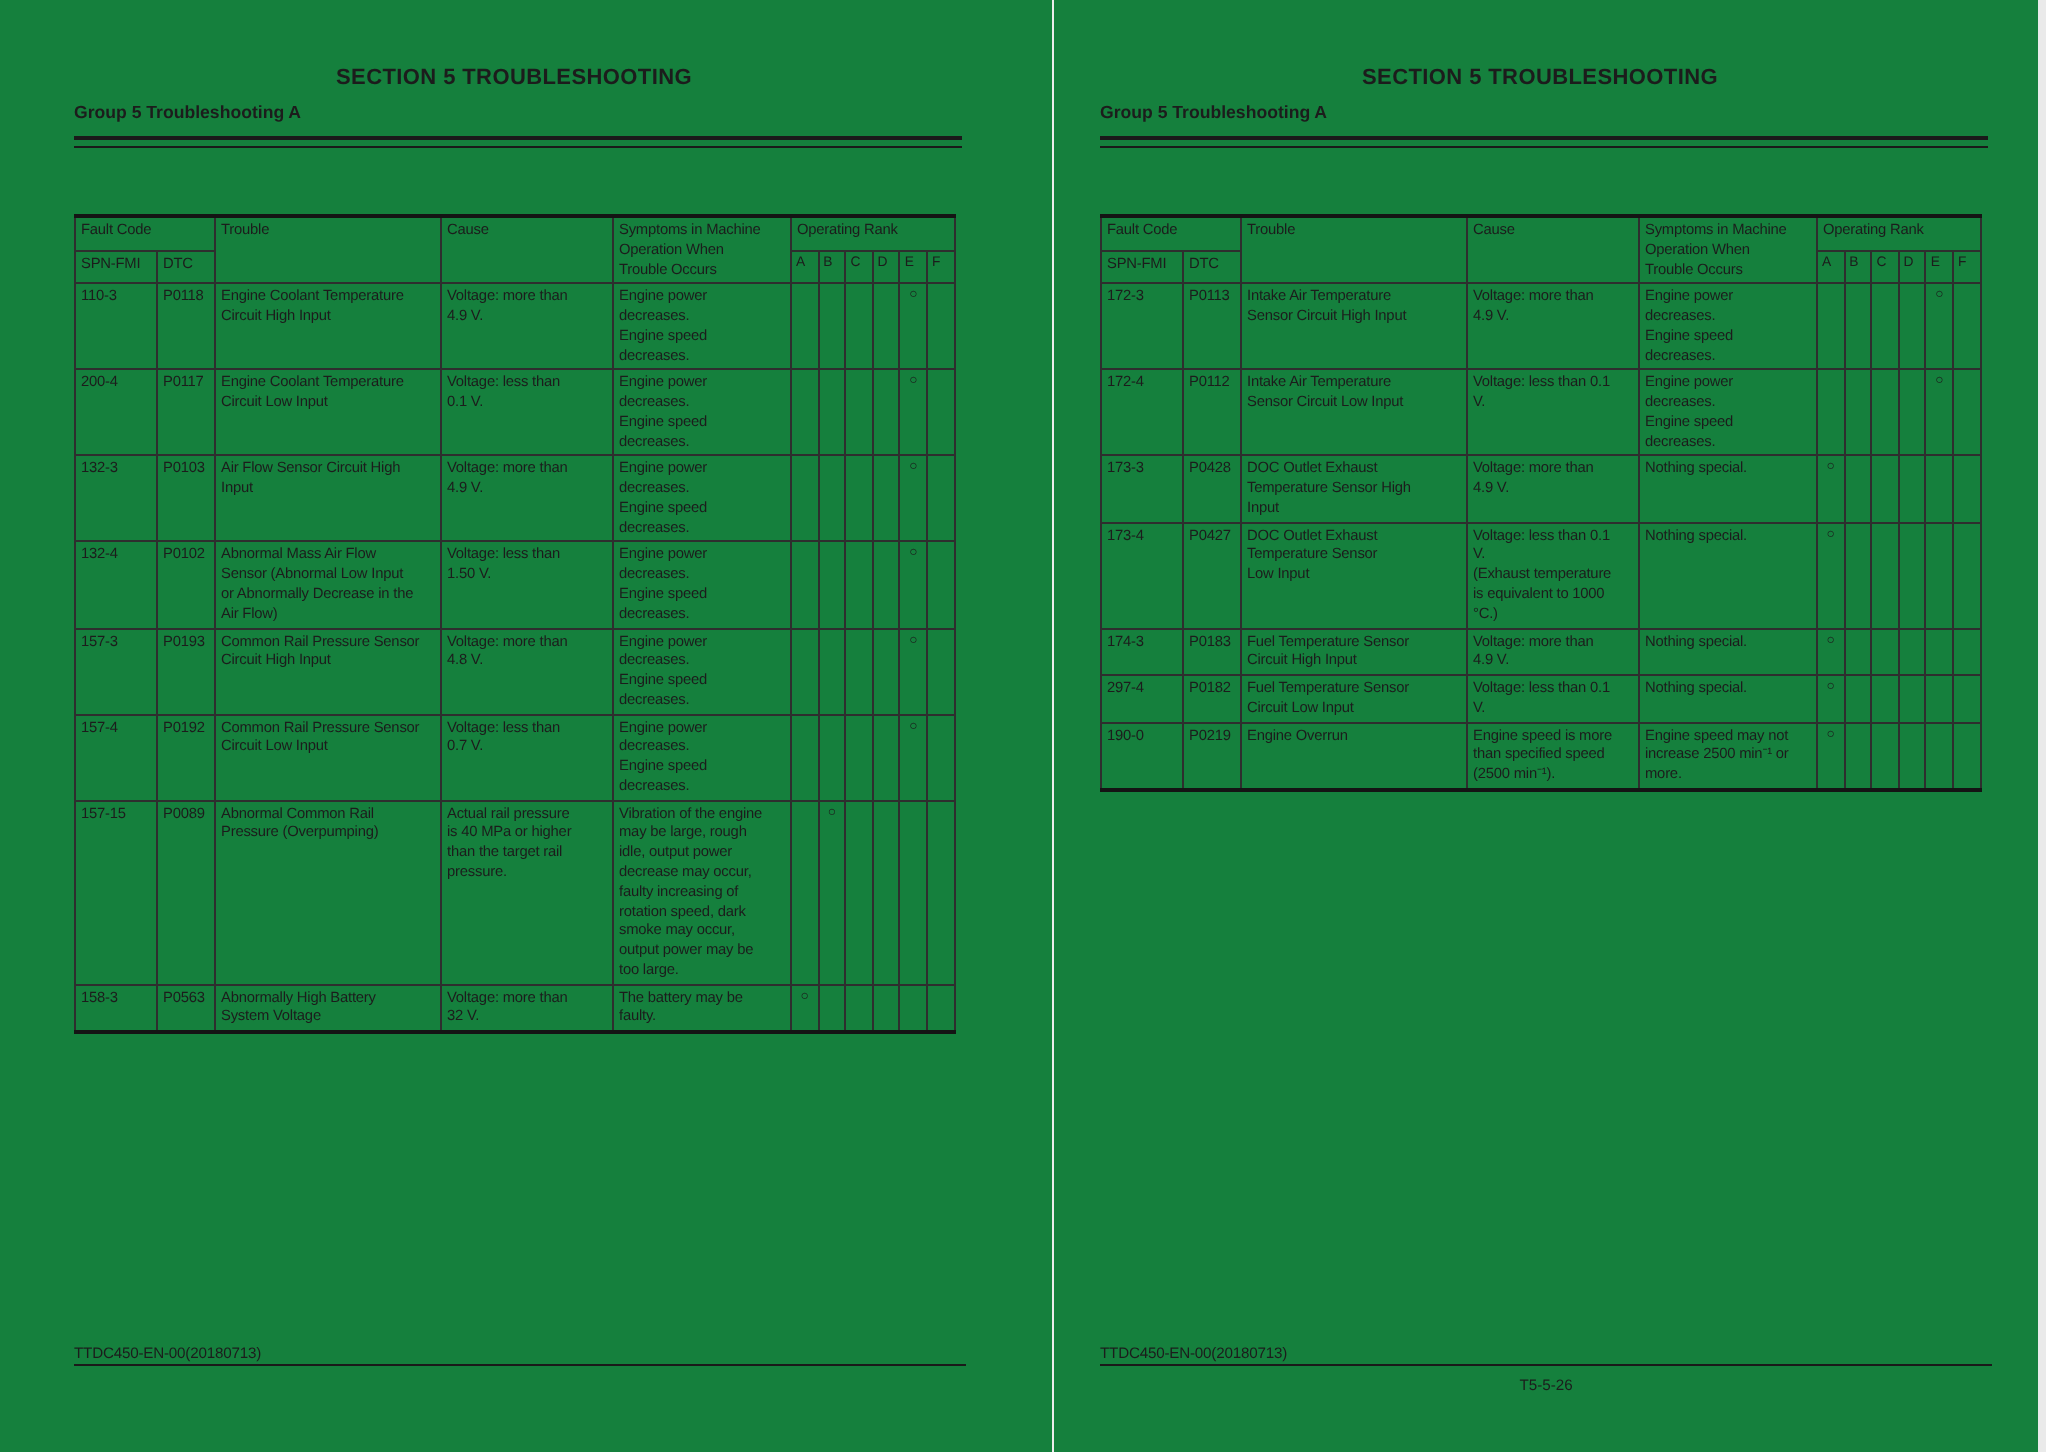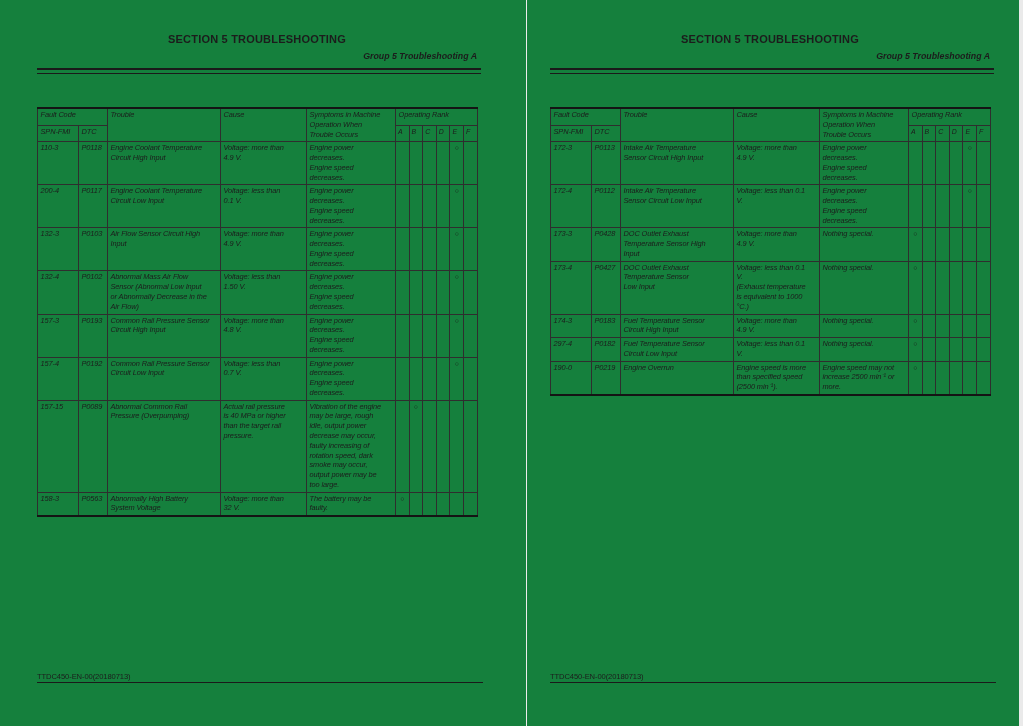--- a/index.html
+++ b/index.html
@@ -10,34 +10,34 @@
   }
   .page{position:absolute;top:0;height:726px;background:#15803d;}
   #page-left{left:0;width:526px;--cx:37px;border-right:1px solid #ececec;}
   #page-right{left:527px;width:492px;--cx:23px;border-right:4px solid #eaeaea;}
 
   .section-title{
     position:absolute;top:33px;left:var(--cx);width:440px;text-align:center;
     font-size:11px;font-weight:bold;letter-spacing:.2px;white-space:nowrap;
   }
   .group-title{
-    position:absolute;top:51px;left:var(--cx);width:440px;text-align:right;
-    font-size:8.8px;font-weight:bold;font-style:italic;
+    position:absolute;top:51px;left:var(--cx);width:440px;text-align:left;
+    font-size:8.8px;font-weight:bold;
   }
   .header-rule{
     position:absolute;top:68px;left:var(--cx);width:444px;height:3px;
     border-top:2px solid #1a1a1a;border-bottom:1px solid #1a1a1a;
   }
 
   .fault-table{
     position:absolute;top:107px;left:var(--cx);width:440px;
     border-collapse:collapse;table-layout:fixed;
     font-size:7.4px;line-height:1.32;letter-spacing:-0.1px;
     border-top:2px solid #141414;border-bottom:2px solid #141414;
-    border-left:1px solid #2e2e2e;border-right:1px solid #2e2e2e;font-style:italic;
+    border-left:1px solid #2e2e2e;border-right:1px solid #2e2e2e;
   }
   .fault-table th,.fault-table td{
     border:1px solid #2e2e2e;
     padding:1px 2.5px 2px 2.5px;
     vertical-align:top;text-align:left;font-weight:normal;
     white-space:pre-line;overflow:hidden;
   }
   .fault-table td.rank,.fault-table th.rank-letter{
     padding:1px 0 1px 2px;font-size:6.9px;
   }
@@ -409,13 +409,14 @@
           <td class="rank"></td>
           <td class="rank"></td>
           <td class="rank"></td>
           <td class="rank"></td>
         </tr>
       </tbody>
   </table>
 
   <div class="footer-rule"></div>
   <div class="doc-code">TTDC450-EN-00(20180713)</div>
+  <div class="page-num">T5-5-26</div>
 </div>
 
 </body></html>

